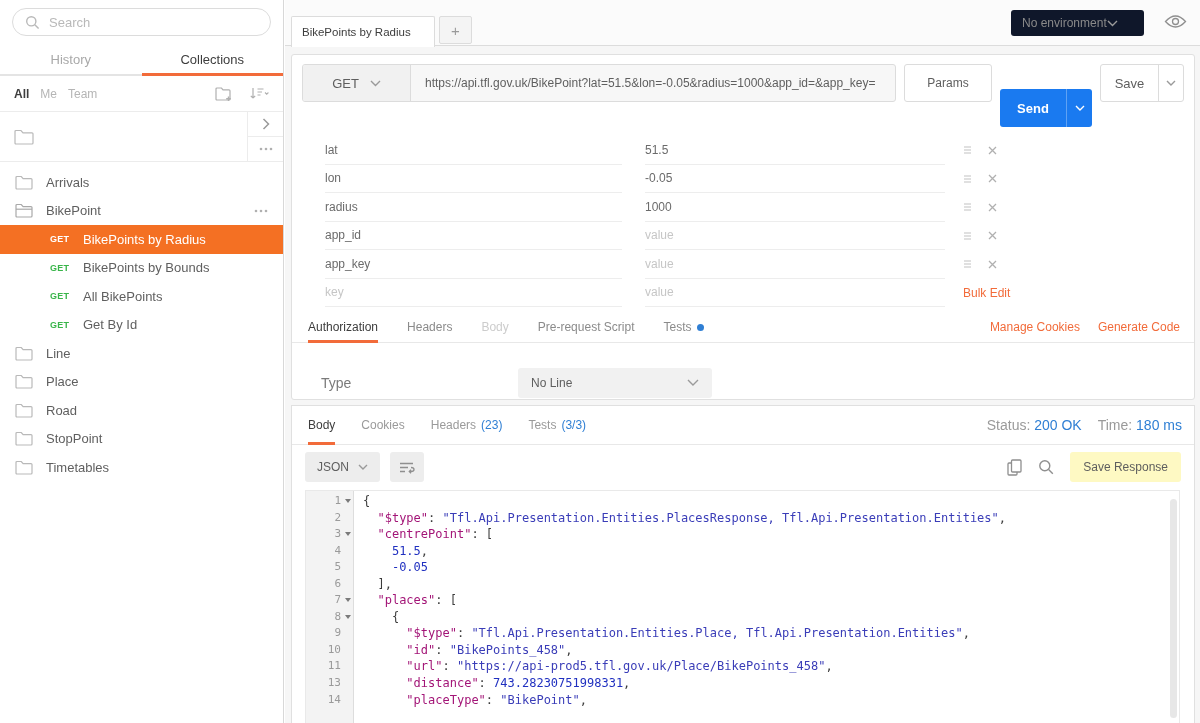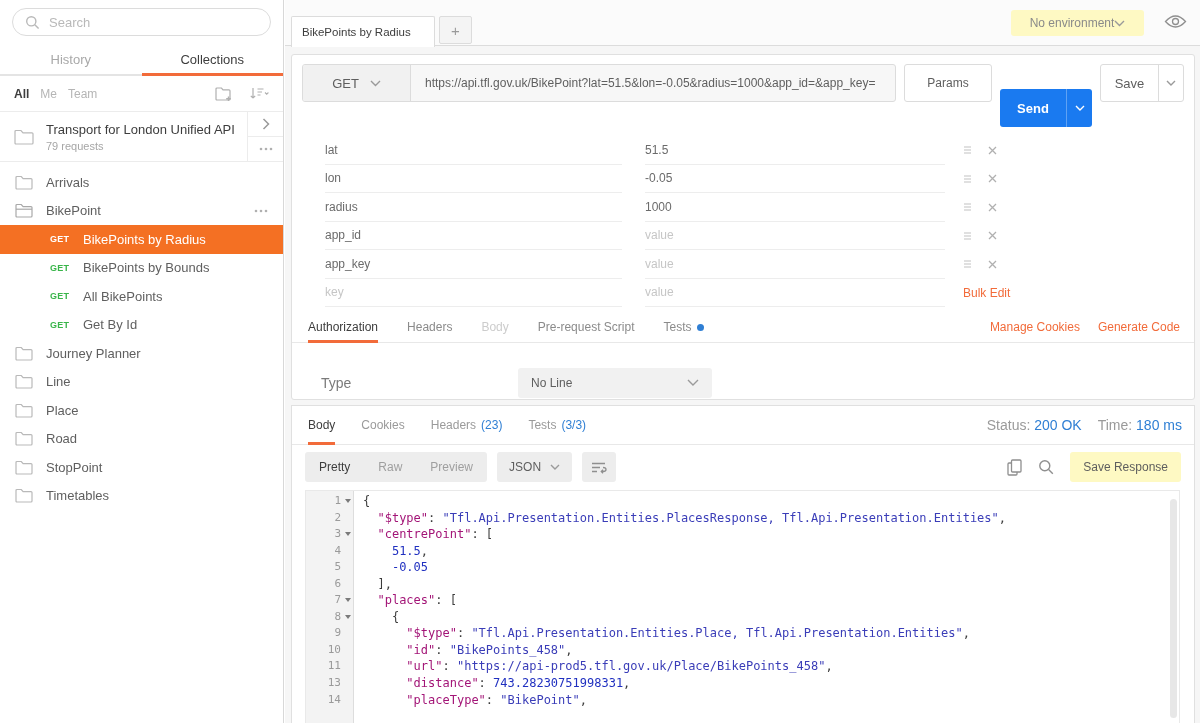--- a/index.html
+++ b/index.html
@@ -33,21 +33,21 @@
   .req-row { height:28.5px; display:flex; align-items:center; padding-left:50px; font-size:13px; color:#5f5f5f; }
   .req-row .method { font-size:9px; font-weight:bold; color:#39b54a; width:33px; letter-spacing:.3px; }
   .req-row.selected { background:#f47023; color:#fff; }
   .req-row.selected .method { color:#fff; }
 
   
   .main { position:absolute; left:285px; top:0; right:0; bottom:0; background:#f6f6f6; }
   .topstrip { position:absolute; top:0; left:0; right:0; height:46px; background:#fbfbfb; border-bottom:1px solid #dcdcdc; z-index:1; }
   .reqtab { position:absolute; left:6px; top:16px; width:144px; height:31px; background:#fff; border:1px solid #dcdcdc; border-bottom:0; border-radius:2px 2px 0 0; display:flex; align-items:center; padding:0 10px; font-size:11.5px; color:#3d3d3d; z-index:3; }
   .newtab { position:absolute; left:154px; top:16px; width:33px; height:28px; background:#f4f4f4; border:1px solid #dcdcdc; border-radius:2px; display:flex; align-items:center; justify-content:center; font-size:15px; color:#9a9a9a; z-index:2; }
-  .env { position:absolute; right:56px; top:10px; width:133px; height:26px; background:#fef9c3; border-radius:3px; display:flex; align-items:center; justify-content:center; padding:0 11px; font-size:12px; color:#8a8a8a; }
+  .env { position:absolute; right:56px; top:10px; width:133px; height:26px; background:#0f172a; border-radius:3px; display:flex; align-items:center; justify-content:flex-start; padding:0 11px; font-size:12px; color:#8a8a8a; }
   .eye { position:absolute; right:13px; top:14px; }
 
   .req-card { position:absolute; left:6px; right:5px; top:54px; height:346px; background:#fff; border:1px solid #e0e0e0; border-radius:3px; z-index:2; }
   .url-row { display:flex; gap:8px; padding:9px 10px; }
   .url-group { flex:1; display:flex; height:38px; border:1px solid #dcdcdc; border-radius:3px; background:#f7f7f7; overflow:hidden; }
   .method-sel { width:108px; display:flex; align-items:center; justify-content:center; gap:11px; font-size:13px; color:#5e5e5e; border-right:1px solid #dcdcdc; background:#f1f1f1; }
   .url-input { flex:1; display:flex; align-items:center; padding:0 14px; }
   .url-input input { width:100%; border:0; background:transparent; outline:0; font-size:12px; color:#5f5f5f; font-family:"Liberation Sans",sans-serif; }
   .btn { height:38px; border-radius:3px; font-size:12px; display:flex; align-items:center; justify-content:center; }
   .params-btn { width:88px; background:#fff; border:1px solid #dcdcdc; color:#5e5e5e; }
@@ -155,24 +155,20 @@
         </span>
       </span>
     </div>
     <div class="collection-row">
       <div class="cr-main">
         <span>
           <svg width="20" height="16" viewBox="0 0 20 16" fill="none" stroke="#b9b9b9" stroke-width="1.2">
               <path d="M1 14 V2.5 Q1 1.5 2 1.5 H7 L9 3.8 H18 Q19 3.8 19 4.8 V14 Q19 15 18 15 H2 Q1 15 1 14 Z"></path>
             </svg>
         </span>
-        <span class="cr-text">
-          <div class="t">Transport for London Unified API</div>
-          <div class="s">79 requests</div>
-        </span>
       </div>
       <div class="cr-side">
         <span class="half">
           <svg width="8" height="12" viewBox="0 0 8 12" fill="none" stroke="#9a9a9a" stroke-width="1.5">
               <path d="M1.5 1 L6.5 6 L1.5 11"></path>
             </svg>
         </span>
         <span class="half">
           <svg width="14" height="4" viewBox="0 0 14 4" fill="#b0b0b0">
               <circle cx="2" cy="2" r="1.3"></circle>
@@ -215,28 +211,20 @@
           <span class="method">GET</span>
           <span>BikePoints by Bounds</span>
         </div>
         <div class="req-row">
           <span class="method">GET</span>
           <span>All BikePoints</span>
         </div>
         <div class="req-row">
           <span class="method">GET</span>
           <span>Get By Id</span>
-        </div>
-        <div class="folder-row">
-          <span class="icon">
-            <svg width="18" height="15" viewBox="0 0 18 15" fill="none" stroke="#b9b9b9" stroke-width="1.2">
-              <path d="M1 13 V2.5 Q1 1.5 2 1.5 H6.3 L8.1 3.6 H16 Q17 3.6 17 4.6 V13 Q17 14 16 14 H2 Q1 14 1 13 Z"></path>
-            </svg>
-          </span>
-          <span class="flabel">Journey Planner</span>
         </div>
         <div class="folder-row">
           <span class="icon">
             <svg width="18" height="15" viewBox="0 0 18 15" fill="none" stroke="#b9b9b9" stroke-width="1.2">
               <path d="M1 13 V2.5 Q1 1.5 2 1.5 H6.3 L8.1 3.6 H16 Q17 3.6 17 4.6 V13 Q17 14 16 14 H2 Q1 14 1 13 Z"></path>
             </svg>
           </span>
           <span class="flabel">Line</span>
         </div>
         <div class="folder-row">
@@ -480,25 +468,20 @@
             <span>Status:</span>
             <span class="sv">200 OK</span>
           </span>
           <span>
             <span>Time:</span>
             <span class="sv">180 ms</span>
           </span>
         </span>
       </div>
       <div class="resp-toolbar">
-        <div class="segs" id="view-modes">
-            <span class="seg active">Pretty</span>
-            <span class="seg">Raw</span>
-            <span class="seg">Preview</span>
-          </div>
         <div class="fmt">
           <span>JSON</span>
           <span>
             <svg width="10" height="6" viewBox="0 0 10 6" fill="none" stroke="#9a9a9a" stroke-width="1.4">
                 <path d="M1 1 L5 5 L9 1"></path>
               </svg>
           </span>
         </div>
         <div class="wrapbtn">
           <span>

